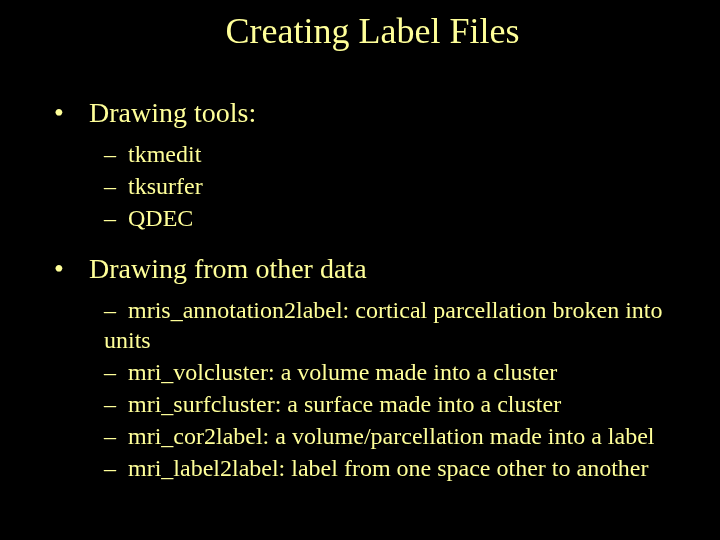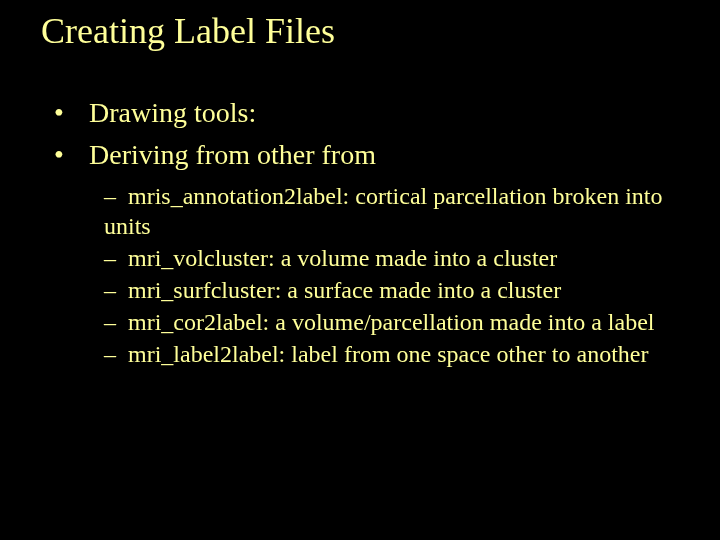--- a/index.html
+++ b/index.html
@@ -10,24 +10,25 @@
     background: #000;
     color: #ffff99;
     font-family: "Times New Roman", Times, serif;
     overflow: hidden;
   }
   .slide {
     box-sizing: border-box;
     padding: 10px 0 0 0;
   }
   .title {
+    text-align: center;
     font-size: 36px;
     font-weight: normal;
     margin: 0 0 45px 0;
-    padding-left: 41px;
+    padding-left: 25px;
   }
   ul.lvl1 {
     list-style: none;
     margin: 12px;
     padding: 0 0 0 50px;
   }
   ul.lvl1 > li {
     font-size: 28px;
     margin-bottom: 10px;
   }
@@ -55,23 +56,28 @@
 </style>
 </head>
 <body>
 
 <div class="slide">
   <h1 class="title">Creating Label Files</h1>
 
   <ul class="lvl1">
     <li>
       <span>Drawing tools:</span>
+      <ul class="lvl2">
+        <li><span>tkmedit</span></li>
+        <li><span>tksurfer</span></li>
+        <li><span>QDEC</span></li>
+      </ul>
     </li>
     <li>
-      <span>Deriving from other from</span>
+      <span>Drawing from other data</span>
       <ul class="lvl2">
         <li><span>mris_annotation2label:  cortical parcellation broken into units</span></li>
         <li><span>mri_volcluster:  a volume made into a cluster</span></li>
         <li><span>mri_surfcluster:  a surface made into a cluster</span></li>
         <li><span>mri_cor2label:  a volume/parcellation made into a label</span></li>
         <li><span>mri_label2label:  label from one space other to another</span></li>
       </ul>
     </li>
   </ul>
 </div>

